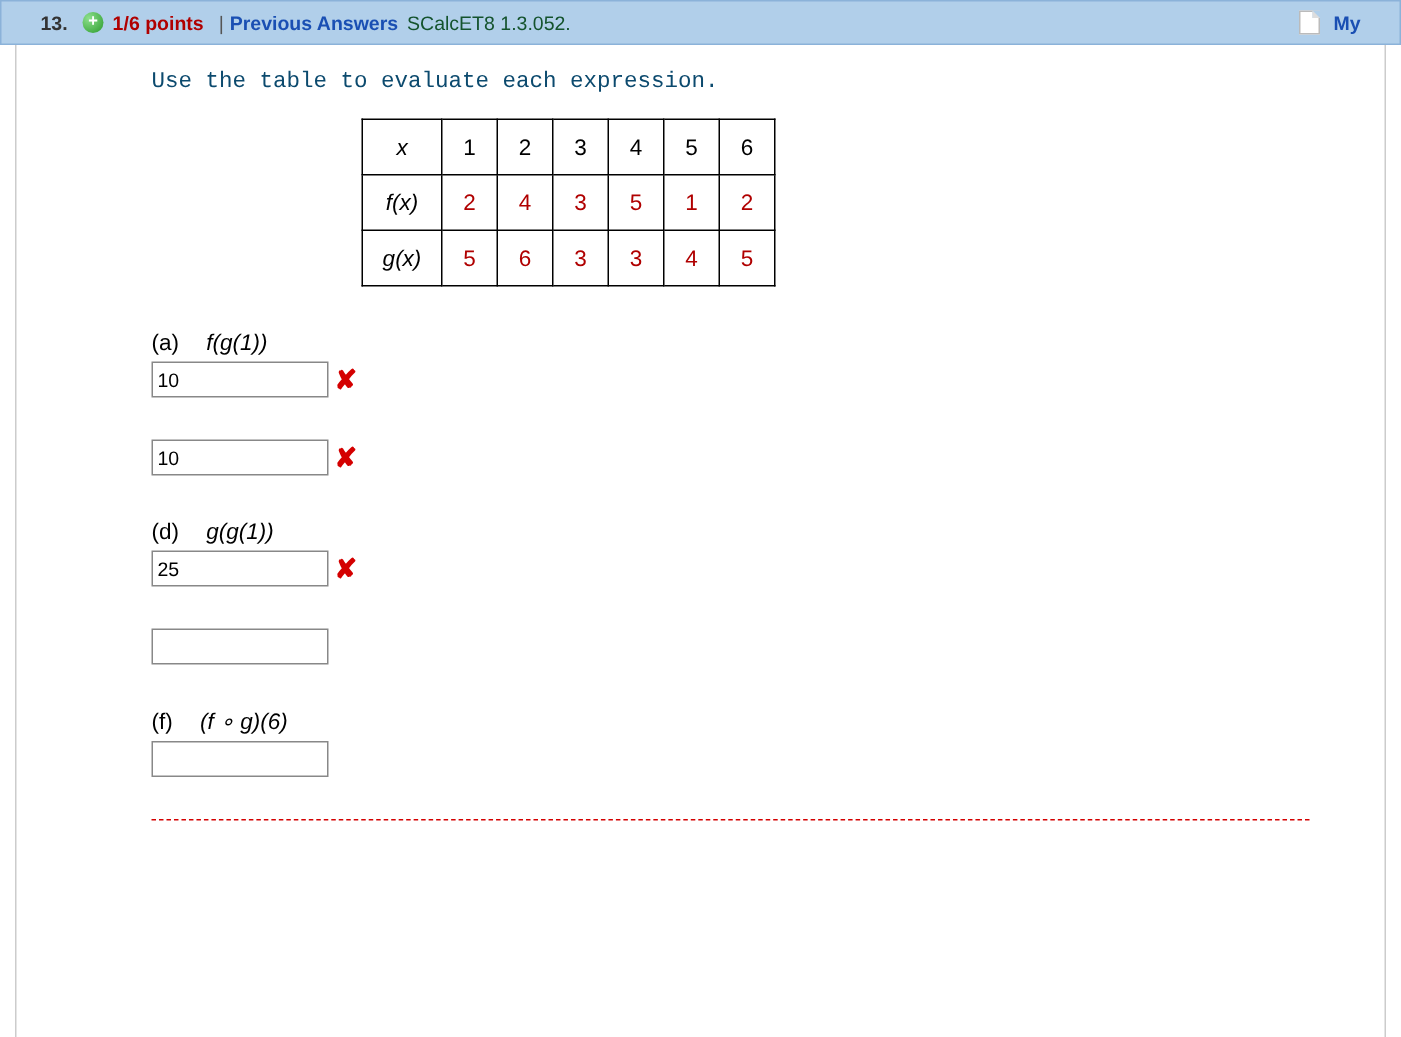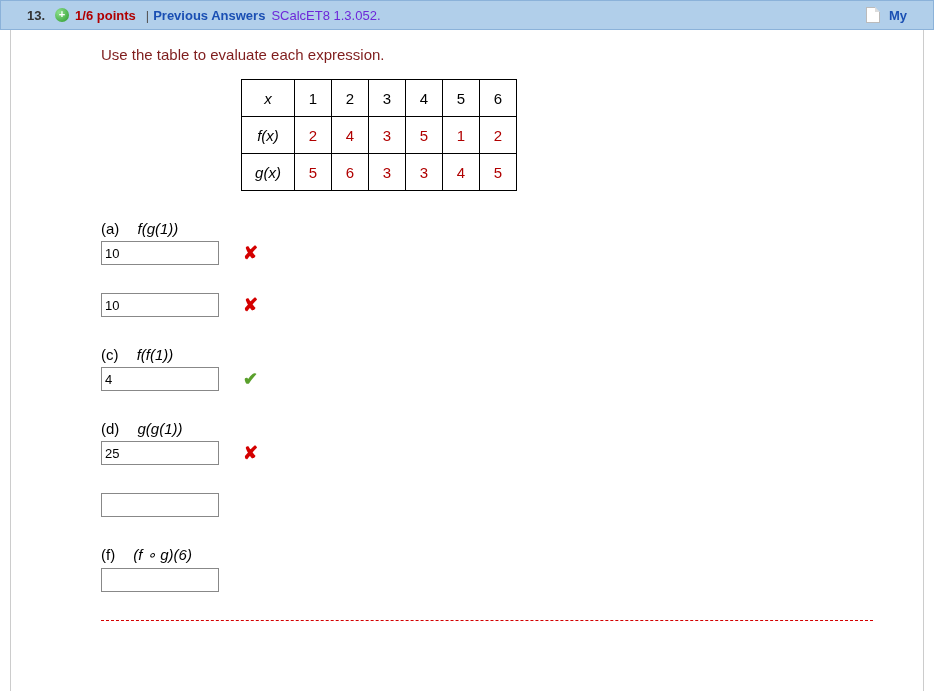--- a/index.html
+++ b/index.html
@@ -48,21 +48,21 @@
   .divider {
     color: #555;
     margin: 0 4px;
   }
   .prev-link {
     color: #1a4fb3;
     font-weight: bold;
     margin-right: 6px;
   }
   .source {
-    color: #6d28d9;
+    color: #14532d;
   }
   .my-link {
     margin-left: auto;
     color: #1a4fb3;
     font-weight: bold;
     display: flex;
     align-items: center;
     gap: 9px;
   }
   .doc-icon {
@@ -86,22 +86,23 @@
     padding: 16px 50px 0 90px;
     position: relative;
     border-left: 1px solid #ccc;
     border-right: 1px solid #ccc;
     margin: 0 10px;
     background:#fff;
     min-height: 650px;
   }
   .prompt {
     font-size: 15px;
-    color: #7f1d1d;
+    color: #0c4a6e;
     margin-bottom: 16px;
+    font-family: Liberation Mono, monospace;
   }
   .func-table {
     border-collapse: collapse;
     margin: 0 0 24px 140px;
   }
   .func-table td {
     border: 1px solid #000;
     width: 34px;
     height: 34px;
     text-align: center;
@@ -122,21 +123,21 @@
     margin-bottom: 4px;
     margin-top: 29px;
   }
   .part-label .ltr {
     margin-right: 14px;
   }
   .ital { font-style: italic; }
   .answer-row {
     display: flex;
     align-items: center;
-    gap: 24px;
+    gap: 4px;
   }
   .answer-input {
     width: 110px;
     height: 20px;
     border: 1px solid #888;
     font-size: 13px;
     padding: 1px 3px;
     font-family: Arial, sans-serif;
   }
   .mark-wrong {
@@ -218,30 +219,20 @@
       </div>
     </div>
 
     <div class="part">
       <div class="answer-row">
         <input class="answer-input" value="10" style="">
         <span class="mark-wrong">✘</span>
       </div>
     </div>
 
-    <div class="part">
-      <div class="part-label">
-        <span class="ltr">(c)</span>
-        <span class="ital">f(f(1))</span>
-      </div>
-      <div class="answer-row">
-        <input class="answer-input" value="4" style="">
-        <span class="mark-correct">✔</span>
-      </div>
-    </div>
 
     <div class="part">
       <div class="part-label">
         <span class="ltr">(d)</span>
         <span class="ital">g(g(1))</span>
       </div>
       <div class="answer-row">
         <input class="answer-input" value="25" style="">
         <span class="mark-wrong">✘</span>
       </div>

